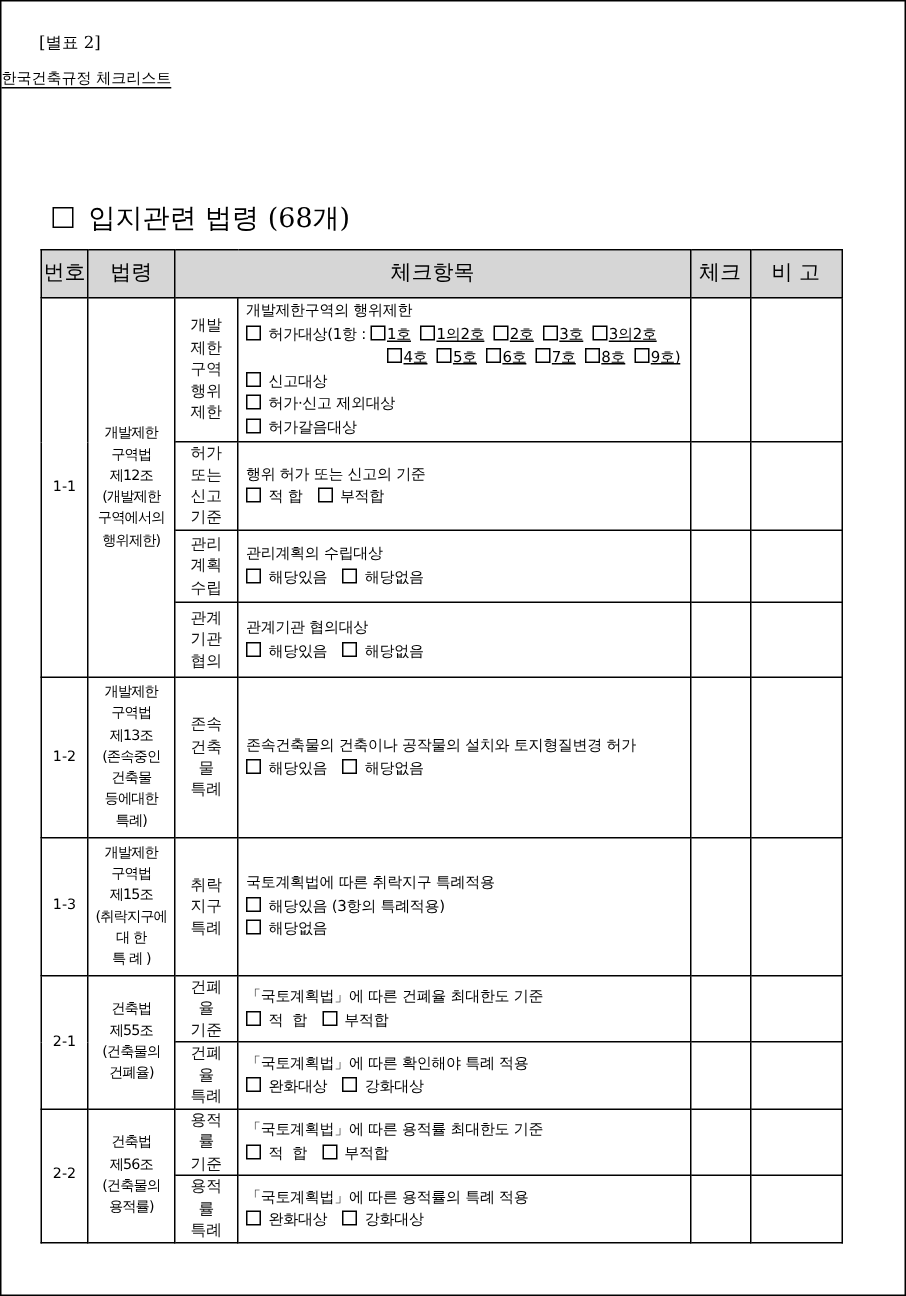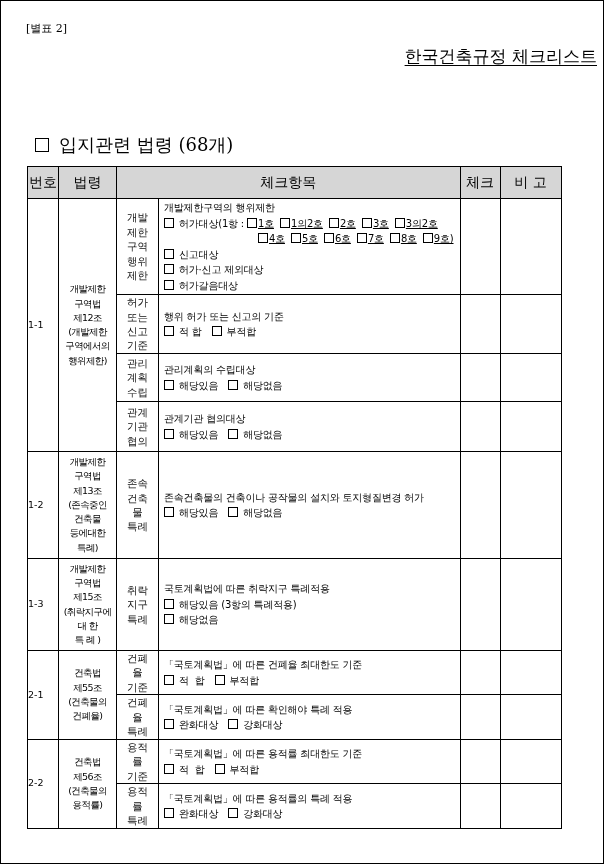--- a/index.html
+++ b/index.html
@@ -1,32 +1,32 @@
 <!DOCTYPE html>
 <html><head>
 <meta charset="utf-8">
 <style>
   html, body { margin:0; padding:0; background:#fff; }
   body { width:604px; height:864px; position:relative; overflow:hidden;
          font-family:"DejaVu Sans","Liberation Sans",sans-serif; color:#000; }
   .page { position:absolute; left:0; top:0; width:602px; height:862px;
           border:1px solid #000; box-sizing:content-box; }
   .annex { position:absolute; left:25px; top:20px; font-family:"DejaVu Serif",serif; font-size:11px; }
-  .doc-title { position:absolute; left:0; width:596px; top:44px; text-align:right;
-               font-family:"DejaVu Serif",serif; font-size:17px; }
+  .doc-title { position:absolute; left:0; width:596px; top:44px; text-align:left;
+               font-family:"DejaVu Serif",serif; font-size:10px; }
   .doc-title span { text-decoration:underline; text-underline-offset:3px; }
   .section-title { position:absolute; left:32px; top:95px; font-size:19px; font-weight:bold; letter-spacing:-0.3px; }
   .sub-title { position:absolute; left:34px; top:132px; font-family:"DejaVu Serif",serif; font-size:18px; }
   .sub-title .box { display:inline-block; width:12px; height:12px; border:1.3px solid #000; vertical-align:-1px; margin-right:10px; }
 
   table.chk { position:absolute; left:26px; top:165px; border-collapse:collapse; table-layout:fixed;
               font-size:10px; line-height:1.35; }
   table.chk td, table.chk th { border:1px solid #000; padding:0; vertical-align:middle; }
   table.chk th { background:#d6d6d6; font-weight:normal; font-size:14px; height:31px; }
-  .c-no { font-size:9.5px;margin-left:24px; }
+  .c-no { text-align:center; font-size:9.5px;margin-left:24px; }
   .c-law { text-align:center; font-size:9.5px; line-height:1.5; letter-spacing:-0.6px; }
   .c-sub { text-align:center; font-size:10.5px; line-height:1.38; color:#111; }
   .c-item { padding-left:5px !important; font-size:10px; letter-spacing:-0.2px; }
   .c-item div { white-space:nowrap; margin:2px 0; }
   .cb { display:inline-block; width:8px; height:8px; border:1px solid #000; vertical-align:-1px; margin-right:5px; }
   .cbs { display:inline-block; width:8px; height:8px; border:1px solid #000; vertical-align:-1px; margin-right:1px; }
   .opt { margin-right:6px; }
   .u { text-decoration:underline; }
   .indent { padding-left:94px; }
   .gap { display:inline-block; width:10px; }

